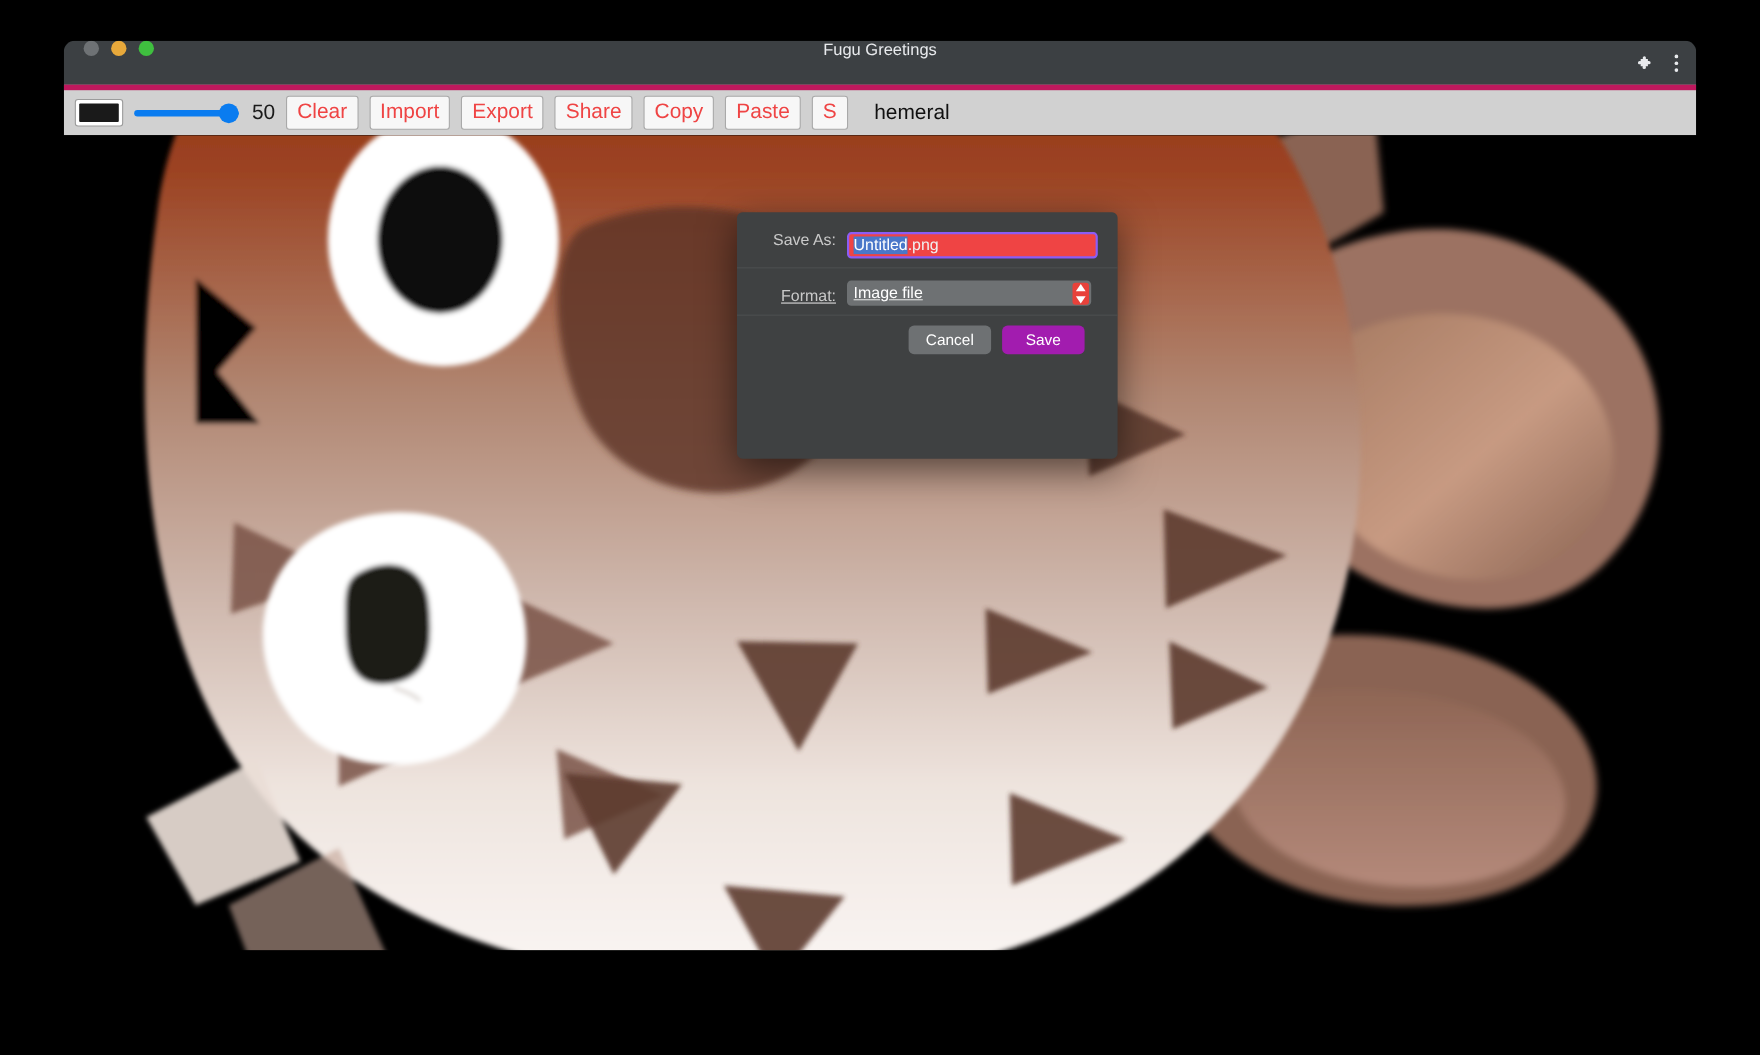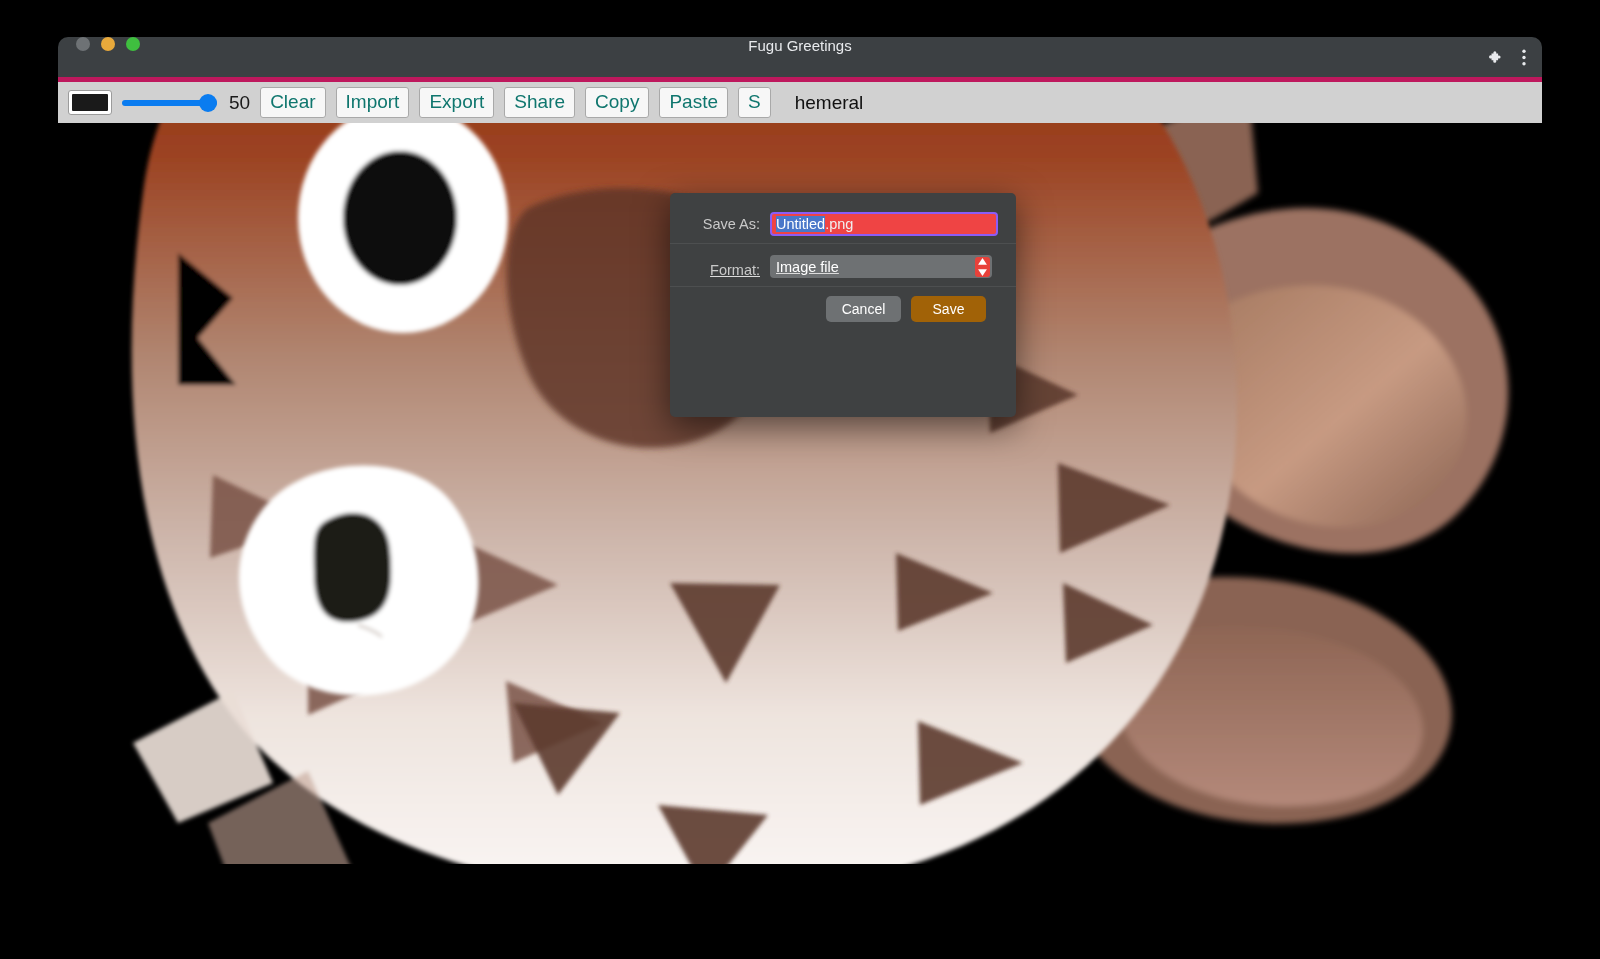--- a/index.html
+++ b/index.html
@@ -87,21 +87,21 @@
   }
   #slider-thumb {
     position: absolute; right: 0px; top: 1px;
     width: 18px; height: 18px; border-radius: 50%;
     background: #0a7cf0;
   }
   #slider-value { font-size: 19px; color: #1a1a1a; margin-left: 2px; }
   .tb-btn {
     font-family: "Liberation Sans", sans-serif;
     font-size: 19px;
-    color: #0f766e;
+    color: #ef4444;
     background: #f7f7f7;
     border: 1px solid #a9a9a9;
     border-radius: 3px;
     padding: 2px 9px 3px 9px;
     line-height: 1.25;
     white-space: nowrap;
   }
   #ephemeral-label {
     font-size: 19px; color: #111;
     margin-left: 14px;
@@ -125,21 +125,21 @@
     background: #3f4142;
     border-radius: 5px;
     box-shadow: 0 10px 34px rgba(0,0,0,.55);
     color: #dcdcdc;
     font-size: 14.5px;
     z-index: 50;
   }
   .dlg-section { padding: 0 18px; }
   .dlg-divider { height: 1px; background: #4d4f50; margin: 0; }
   .field-row {
-    display: flex; align-items: center;
+    display: flex; 
     height: 30px;
     margin-top: 0;
   }
   .field-label {
     width: 72px;
     text-align: right;
     margin-right: 10px;
     color: #c9c9c9;
     font-size: 14.5px;
   }
@@ -219,21 +219,21 @@
     font-family: "Liberation Sans", sans-serif;
     font-size: 14px;
     color: #fff;
     border: none;
     border-radius: 5px;
     padding: 5px 0;
     width: 75px;
     text-align: center;
   }
   #cancel-btn { background: #6e7173; }
-  #save-btn   { background: #a16207; }
+  #save-btn   { background: #a21caf; }
 </style>
 </head>
 <body>
 
 <div id="root">
 
   <div id="window">
 
     <div id="titlebar">
       <div class="traffic">

